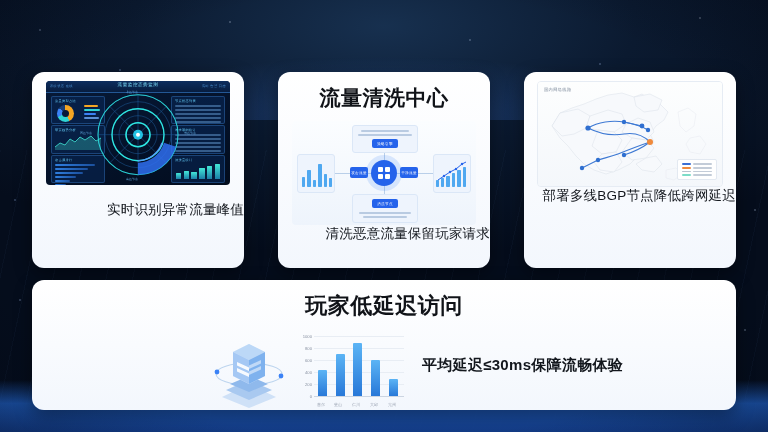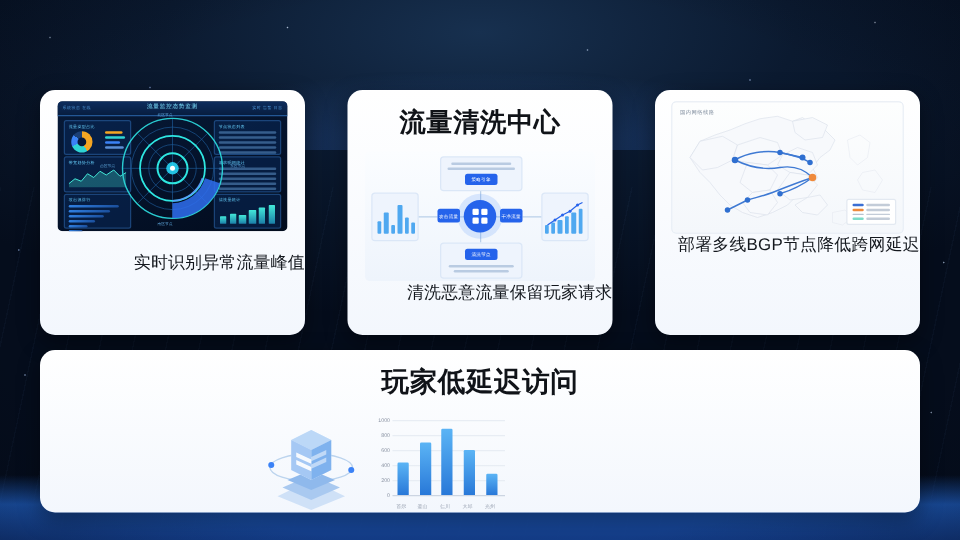--- a/index.html
+++ b/index.html
@@ -433,16 +433,17 @@
         </div>
         <div style="position:absolute;left:18px;right:0;bottom:0;height:12px;">
           <span class="xlab" style="left:3px;bottom:1px">首尔</span>
           <span class="xlab" style="left:20px;bottom:1px">釜山</span>
           <span class="xlab" style="left:38px;bottom:1px">仁川</span>
           <span class="xlab" style="left:56px;bottom:1px">大邱</span>
           <span class="xlab" style="left:74px;bottom:1px">光州</span>
         </div>
       </div>
 
+      <div class="b4-text">平均延迟≤30ms保障流畅体验</div>
     </div>
   </div>
 
 </div>
 
 </body></html>

